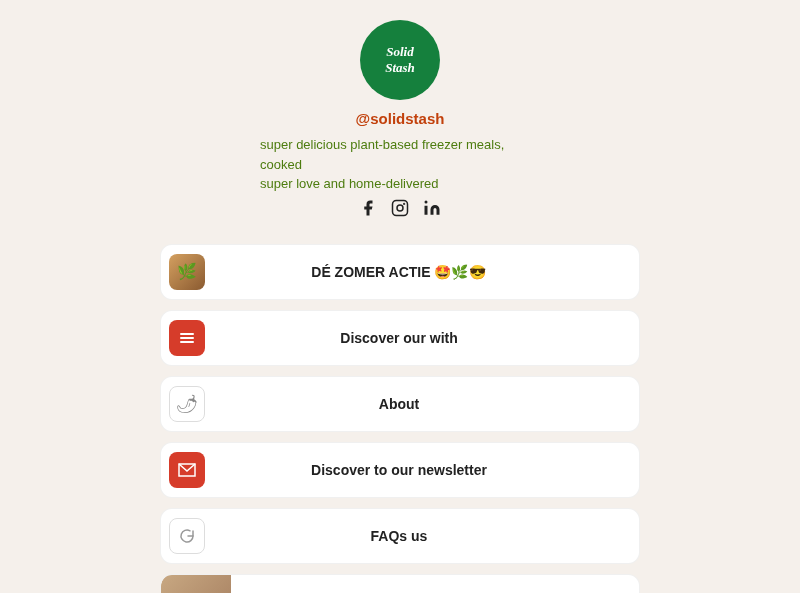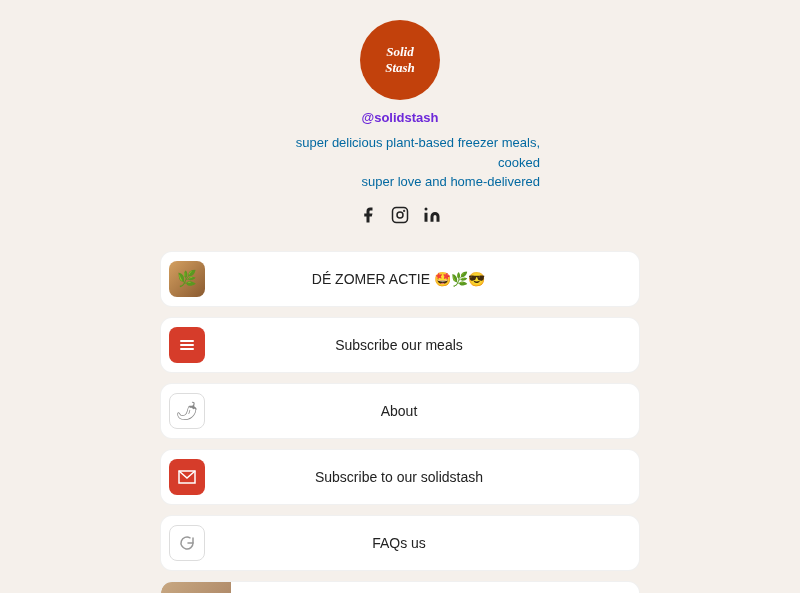--- a/index.html
+++ b/index.html
@@ -18,48 +18,48 @@
       max-width: 800px;
       display: flex;
       flex-direction: column;
       align-items: center;
       padding: 20px 16px 30px;
     }
     .logo-circle {
       width: 80px;
       height: 80px;
       border-radius: 50%;
-      background-color: #c2410c;
+      background-color: #15803d;
       display: flex;
       align-items: center;
       justify-content: center;
       margin-bottom: 10px;
     }
     .logo-text {
       color: white;
       font-size: 13px;
       font-family: 'Georgia', serif;
       font-style: italic;
       text-align: center;
       line-height: 1.2;
       font-weight: bold;
     }
     .username {
-      font-size: 13px;
+      font-size: 15px;
       font-weight: 600;
-      color: #6d28d9;
+      color: #c2410c;
       margin-bottom: 8px;
     }
     .tagline {
       font-size: 13px;
-      color: #0369a1;
-      text-align: right;
+      color: #4d7c0f;
+      text-align: left;
       max-width: 280px;
       line-height: 1.5;
-      margin-bottom: 14px;
+      margin-bottom: 5px;
     }
     .social-icons {
       display: flex;
       gap: 14px;
       margin-bottom: 22px;
       align-items: center;
     }
     .social-icon {
       font-size: 20px;
       color: #222;
@@ -113,21 +113,21 @@
       border: 1.5px solid #ddd;
       display: flex;
       align-items: center;
       justify-content: center;
       color: #888;
       font-size: 16px;
     }
     .link-label {
       flex: 1;
       font-size: 14px;
-      font-weight: 400;
+      font-weight: 700;
       color: #222;
       text-align: center;
       padding-right: 54px;
     }
     
     .product-item {
       background: white;
       border-radius: 12px;
       display: flex;
       align-items: center;
@@ -238,40 +238,40 @@
     <div class="link-item">
       <div class="link-icon-box">
         <div class="link-icon-red">
           <svg width="16" height="16" viewBox="0 0 16 16" fill="white">
             <rect x="1" y="3" width="14" height="2" rx="1"></rect>
             <rect x="1" y="7" width="14" height="2" rx="1"></rect>
             <rect x="1" y="11" width="14" height="2" rx="1"></rect>
           </svg>
         </div>
       </div>
-      <div class="link-label">Subscribe our meals</div>
+      <div class="link-label">Discover our with</div>
     </div>
 
     <div class="link-item">
       <div class="link-icon-box">
         <div class="link-icon-outline" style="font-size:18px;">🌶</div>
       </div>
       <div class="link-label">About</div>
     </div>
 
     <div class="link-item">
       <div class="link-icon-box">
         <div class="link-icon-red">
           <svg width="18" height="14" viewBox="0 0 18 14" fill="white">
             <path d="M1 1h16v12H1z" stroke="white" stroke-width="1.5" fill="none"></path>
             <path d="M1 1l8 7 8-7" stroke="white" stroke-width="1.5" fill="none"></path>
           </svg>
         </div>
       </div>
-      <div class="link-label">Subscribe to our solidstash</div>
+      <div class="link-label">Discover to our newsletter</div>
     </div>
 
     <div class="link-item">
       <div class="link-icon-box">
         <div class="link-icon-outline">
           <svg width="16" height="16" viewBox="0 0 16 16" fill="none" stroke="#999" stroke-width="1.5">
             <path d="M14 8a6 6 0 1 1-3-5.2" stroke-linecap="round"></path>
             <path d="M14 3v5h-5" stroke-linecap="round" stroke-linejoin="round"></path>
           </svg>
         </div>

